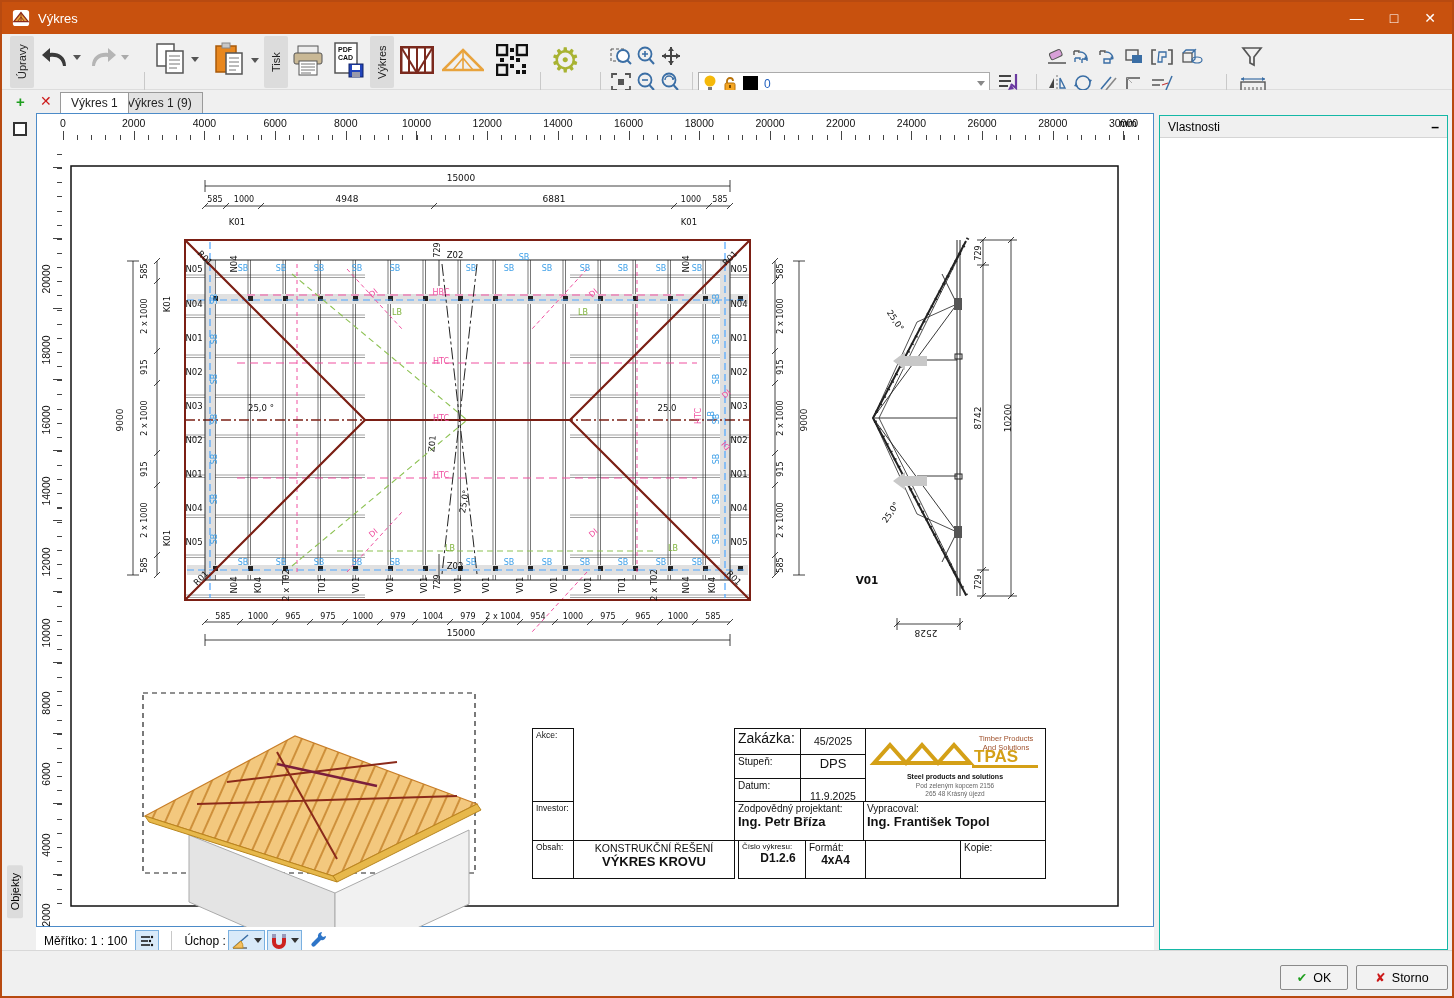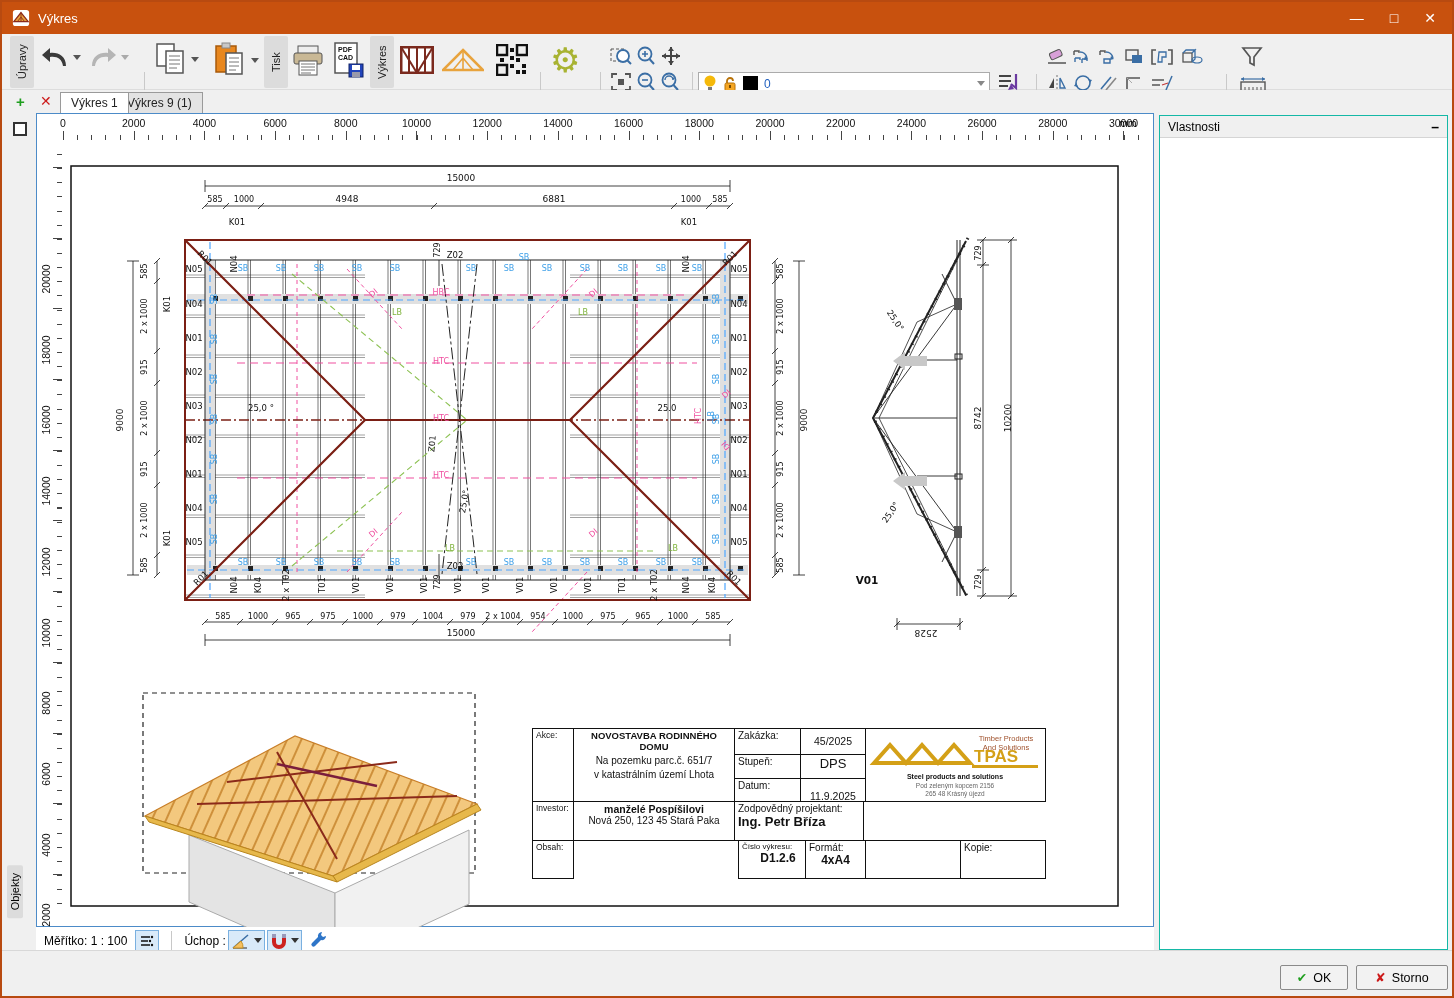--- a/index.html
+++ b/index.html
@@ -411,21 +411,21 @@
           <path d="M1 3h24" stroke="#3A6EA5" stroke-width="1.2"></path>
           <path d="M1 3l3-2v4zM25 3l-3-2v4z" fill="#3A6EA5"></path>
         </svg>
       </div>
   </div>
 
   <div id="tabrow">
     <span id="tab-add">+</span>
     <span id="tab-close">✕</span>
     <div class="tab active" style="left:58px;">Výkres 1</div>
-    <div class="tab" style="left:114px;">Výkres 9 (1)</div>
+    <div class="tab" style="left:114px;">Výkres 1 (9)</div>
   </div>
 
   <div id="main">
     <div id="leftstrip">
       <div id="pageicon"></div>
       <div id="objektylabel">Objekty</div>
     </div>
 
     <div id="canvas">
       <div id="hruler">
@@ -705,27 +705,21 @@
             <text x="944" y="468" class="lb d8" transform="rotate(-90,944,468)">729</text>
             <text x="974" y="304" class="lb d" transform="rotate(-90,974,304)">10200</text>
             <text x="889" y="516" class="lb d" transform="rotate(180,889,516)">2528</text>
             <text x="856" y="208" class="lb k" transform="rotate(56,856,208)">25,0°</text>
             <text x="856" y="400" class="lb k" transform="rotate(-56,856,400)">25,0°</text>
           </g>
       </svg>
 
       <div id="tblock">
         <div class="tbc" style="left:0;top:0;width:42px;height:74px;"><span class="lab">Akce:</span></div>
-        <div class="tbc" style="left:41px;top:0;width:162px;height:74px;">
-          <div class="ctr" style="font-weight:bold;font-size:9.5px;">NOVOSTAVBA RODINNÉHO</div>
-          <div class="ctr" style="font-weight:bold;font-size:9.5px;">DOMU</div>
-          <div class="ctr" style="font-size:10px;margin-top:3px;">Na pozemku parc.č. 651/7</div>
-          <div class="ctr" style="font-size:10px;margin-top:3px;">v katastrálním území Lhota</div>
-        </div>
-        <div class="tbc" style="left:202px;top:0;width:67px;height:27px;"><span style="font-size:10px;">Zakázka:</span></div>
+        <div class="tbc" style="left:202px;top:0;width:67px;height:27px;"><span style="font-size:14px;">Zakázka:</span></div>
         <div class="tbc" style="left:268px;top:0;width:66px;height:27px;">
             <div class="med" style="margin-top:5px;">45/2025</div>
           </div>
         <div class="tbc" style="left:202px;top:26px;width:67px;height:25px;"><span style="font-size:10px;">Stupeň:</span></div>
         <div class="tbc" style="left:268px;top:26px;width:66px;height:25px;">
             <div class="ctr" style="font-size:13px;">DPS</div>
           </div>
         <div class="tbc" style="left:202px;top:50px;width:67px;height:38px;"><span style="font-size:10px;">Datum:</span></div>
         <div class="tbc" style="left:268px;top:50px;width:66px;height:24px;">
             <div class="med" style="margin-top:10px;">11.9.2025</div>
@@ -737,29 +731,33 @@
             <text x="108" y="33" font-size="17" font-weight="bold" fill="#D4A017">TPAS</text>
             <rect x="106" y="36" width="66" height="3" fill="#D4A017"></rect>
             <text x="140" y="12" font-size="7.5" fill="#A0522D" text-anchor="middle">Timber Products</text>
             <text x="140" y="21" font-size="7.5" fill="#A0522D" text-anchor="middle">And Solutions</text>
             <text x="89" y="50" font-size="7" font-weight="bold" fill="#111" text-anchor="middle">Steel products and solutions</text>
             <text x="89" y="59" font-size="6.5" fill="#666" text-anchor="middle">Pod zeleným kopcem 2156</text>
             <text x="89" y="67" font-size="6.5" fill="#666" text-anchor="middle">265 48 Krásný újezd</text>
           </svg>
         </div>
         <div class="tbc" style="left:0;top:73px;width:42px;height:40px;"><span class="lab">Investor:</span></div>
-        <div class="tbc" style="left:41px;top:73px;width:162px;height:40px;">
-          <div class="ctr" style="font-weight:bold;font-size:10.5px;">manželé Pospíšilovi</div>
-          <div class="ctr" style="font-size:10px;">Nová 250, 123 45 Stará Paka</div>
-        </div>
         <div class="tbc" style="left:202px;top:73px;width:130px;height:40px;">
           <div style="font-size:10px;">Zodpovědný projektant:</div>
           <div style="font-weight:bold;font-size:13px;">Ing. Petr Bříza</div>
         </div>
+        <div class="tbc" style="left:331px;top:73px;width:183px;height:40px;">
+          <div style="font-size:10px;">Vypracoval:</div>
+          <div style="font-weight:bold;font-size:13px;">Ing. František Topol</div>
+        </div>
         <div class="tbc" style="left:0;top:112px;width:42px;height:39px;"><span class="lab">Obsah:</span></div>
+        <div class="tbc" style="left:41px;top:112px;width:162px;height:39px;">
+          <div class="ctr" style="font-size:10.5px;">KONSTRUKČNÍ ŘEŠENÍ</div>
+          <div class="big" style="font-size:13px;">VÝKRES KROVU</div>
+        </div>
         <div class="tbc" style="left:206px;top:112px;width:80px;height:39px;">
           <div style="font-size:8px;">Číslo výkresu:</div>
           <div class="big">D1.2.6</div>
         </div>
         <div class="tbc" style="left:273px;top:112px;width:61px;height:39px;">
           <div style="font-size:10px;">Formát:</div>
           <div class="big">4xA4</div>
         </div>
         <div class="tbc" style="left:333px;top:112px;width:96px;height:39px;">
           <div style="font-size:10px;margin-top:40px;">Měřítko:</div>

